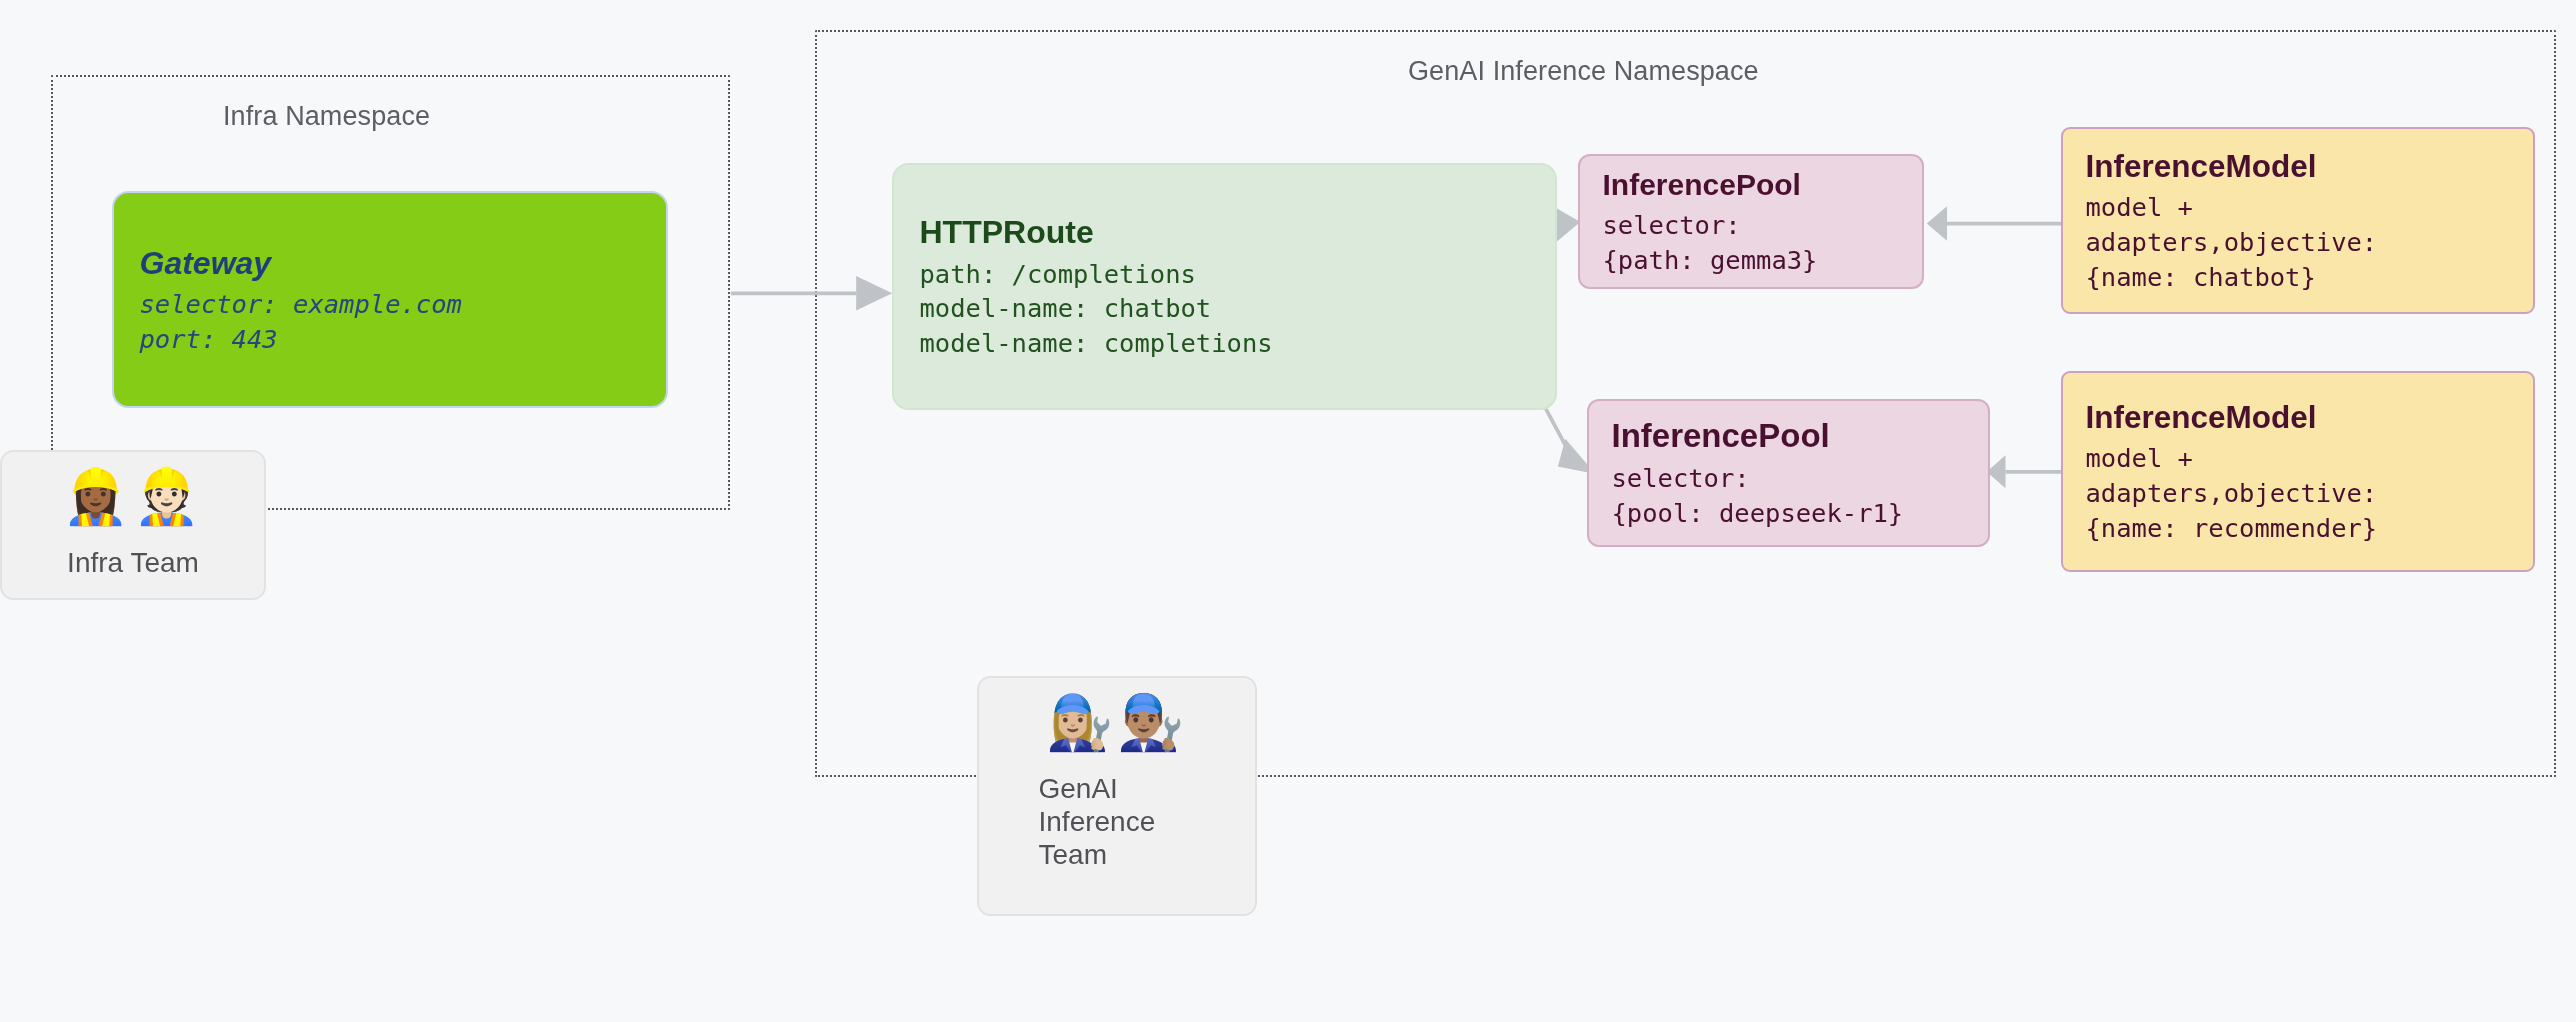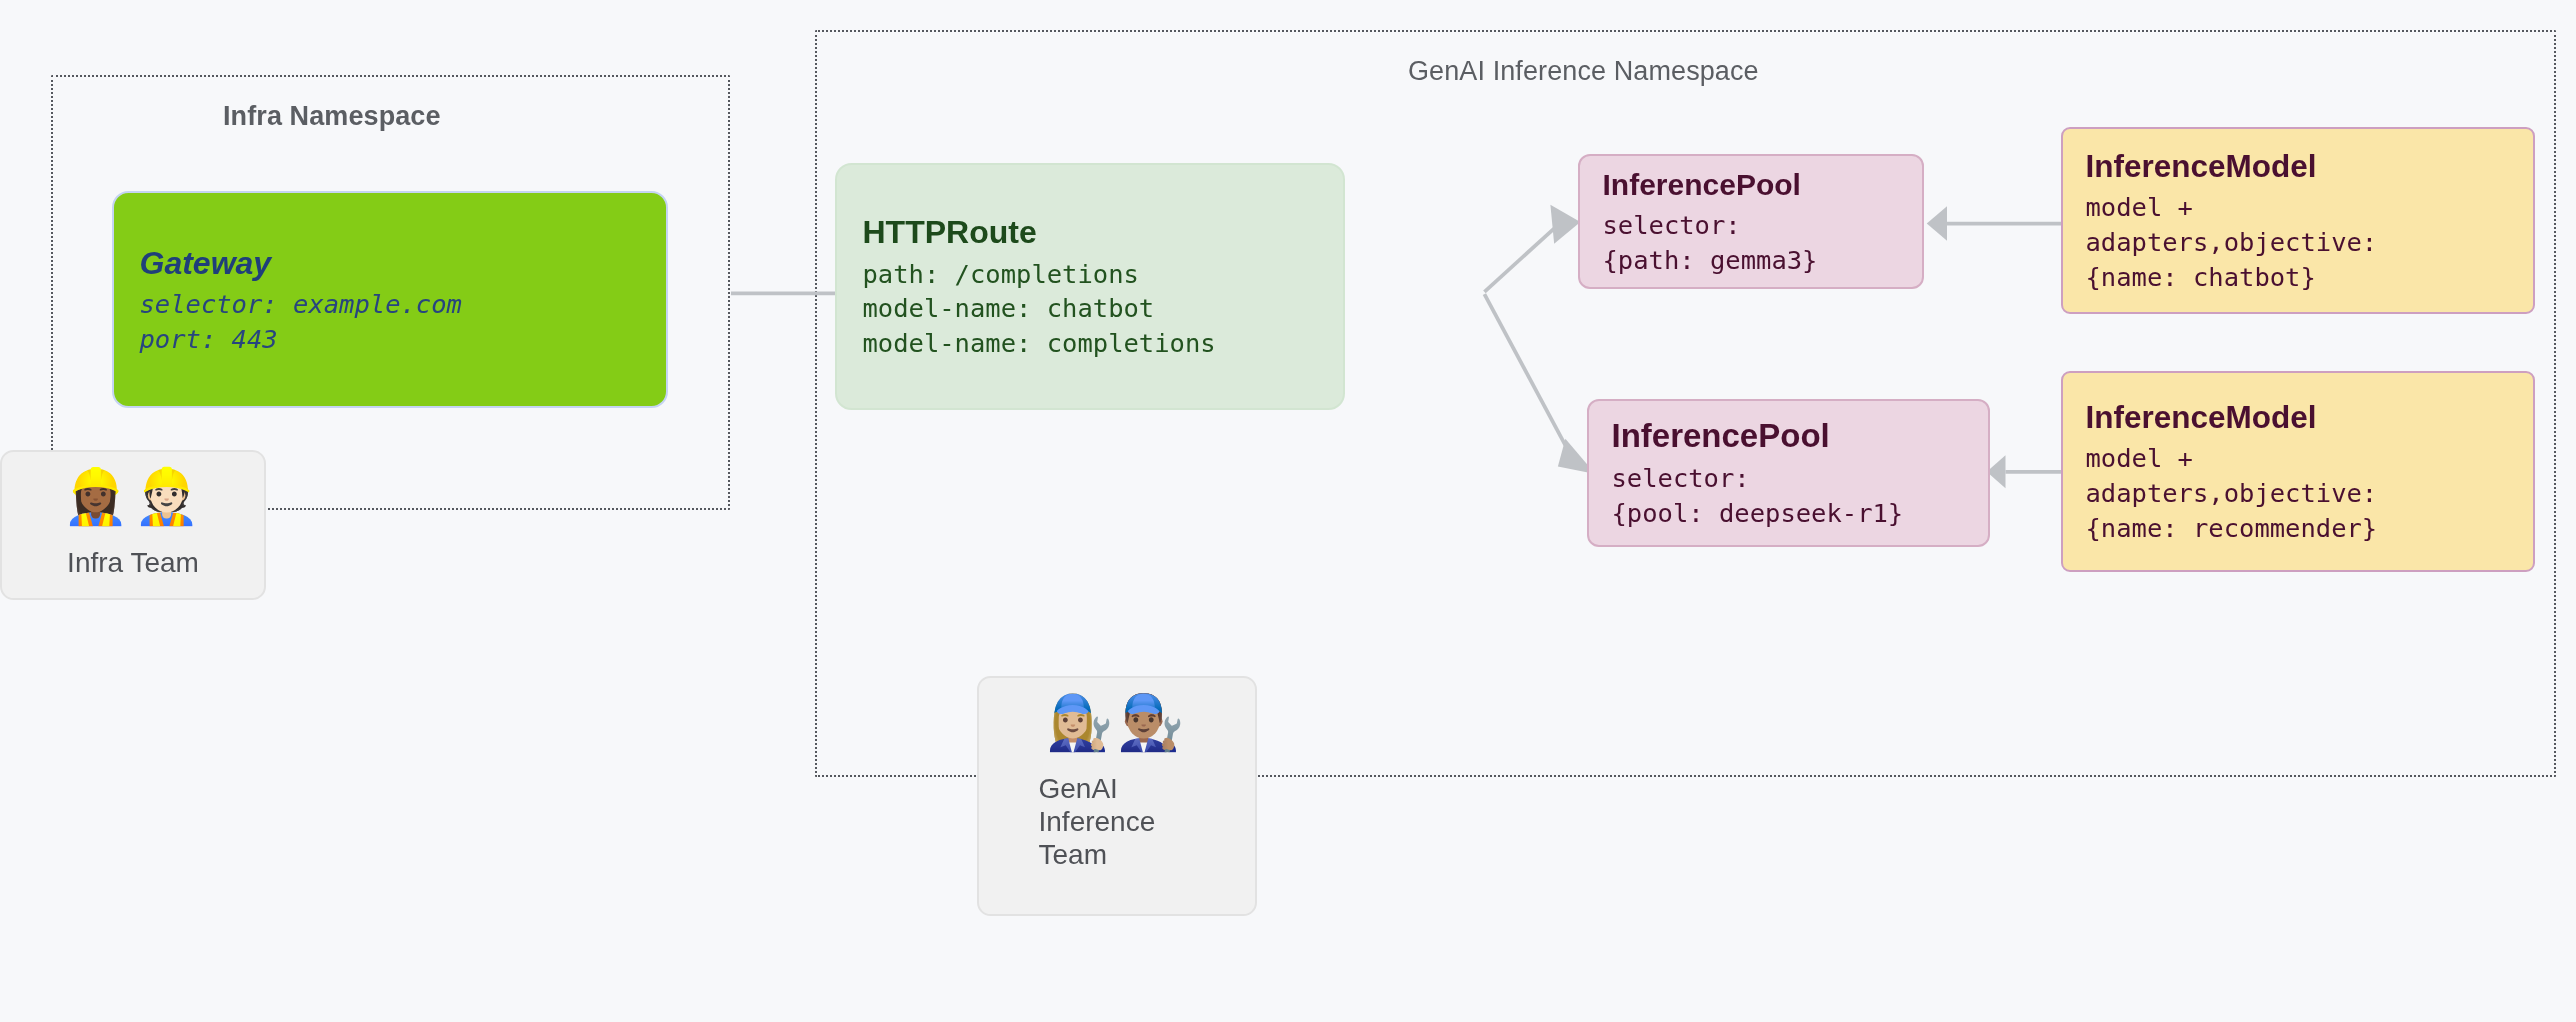--- a/index.html
+++ b/index.html
@@ -143,21 +143,21 @@
   .conn-head { fill: #bfc2c6; }
 </style>
 </head>
 <body>
 
 <div id="canvas">
 
   <div class="namespace" style="left:51px; top:75px; width:679px; height:435px;"></div>
   <div class="namespace" style="left:815px; top:30px; width:1741px; height:747px;"></div>
 
-  <div class="namespace-title" style="left:223px; top:101px;font-weight:bold;">Infra Namespace</div>
+  <div class="namespace-title" style="left:223px; top:101px;">Infra Namespace</div>
   <div class="namespace-title" style="left:1408px; top:56px;">GenAI Inference Namespace</div>
 
   <svg id="connectors" viewBox="0 0 3436 1364" xmlns="http://www.w3.org/2000/svg">
 
     <g>
       <line class="conn-line" x1="975" y1="391" x2="1142" y2="391"></line>
       <polygon class="conn-head" points="1142,368 1190,391 1142,414"></polygon>
     </g>
 
     <g>
@@ -180,21 +180,21 @@
       <polygon class="conn-head" points="2675,607 2650,629 2675,651"></polygon>
     </g>
   </svg>
 
   <div class="node gateway" style="left:112px; top:191px; width:556px; height:217px;">
     <div class="node-title">Gateway</div>
     <div class="node-line">selector: example.com</div>
     <div class="node-line">port: 443</div>
   </div>
 
-  <div class="node httproute" style="left:835px; top:163px; width:510px; height:247px;">
+  <div class="node httproute" style="left:892px; top:163px; width:665px; height:247px;">
     <div class="node-title">HTTPRoute</div>
     <div class="node-line">path: /completions</div>
     <div class="node-line">model-name: chatbot</div>
     <div class="node-line">model-name: completions</div>
   </div>
 
   <div class="node pool" style="left:1578px; top:154px; width:346px; height:135px; padding:13.5px 19.5px 13.5px 22.5px;">
     <div class="node-title" style="font-size:30px;">InferencePool</div>
     <div class="node-line">selector:</div>
     <div class="node-line">{path: gemma3}</div>

